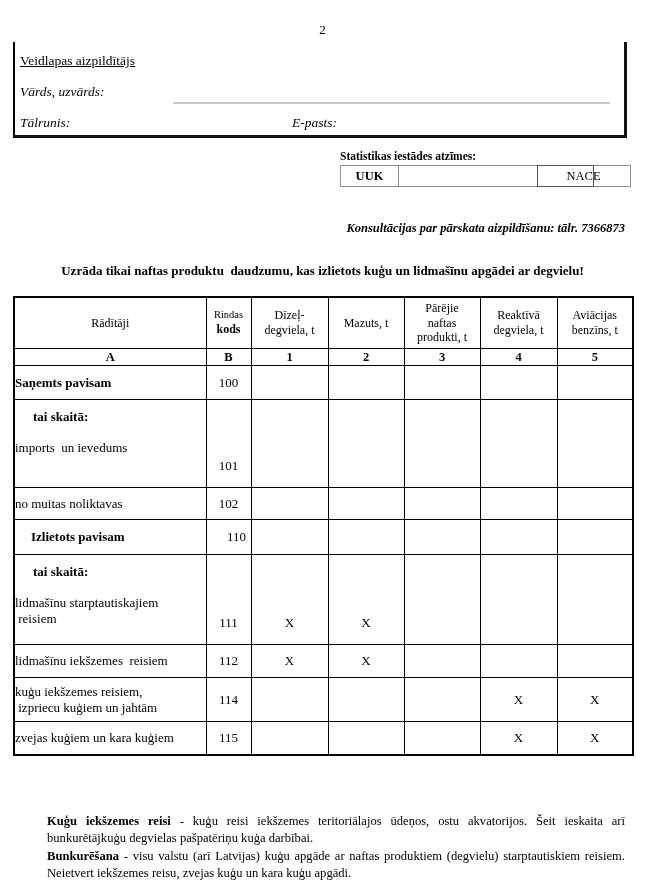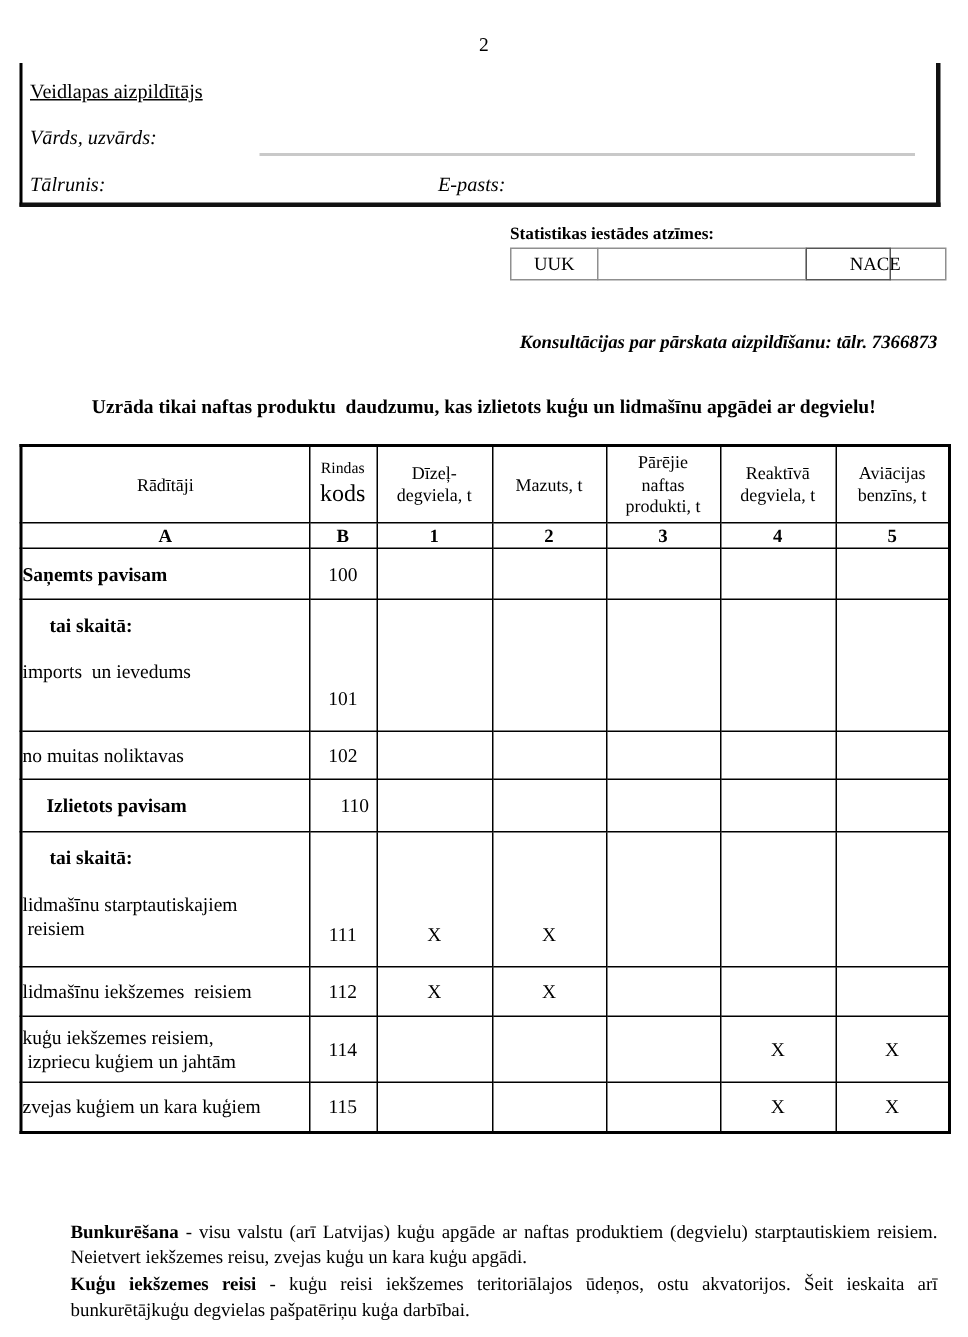--- a/index.html
+++ b/index.html
@@ -36,21 +36,21 @@
   .stat { position: absolute; left: 340px; top: 150px; }
   .stat-label { font-weight: bold; font-size: 11.5px; }
   .stat-row { display: flex; margin-top: 3px; }
   .stat-cell {
     box-sizing: border-box; height: 22px;
     border: 1px solid #8f8f8f;
     display: flex; align-items: center; justify-content: center;
     font-size: 12.5px; background: #fff;
   }
   .stat-cell + .stat-cell { margin-left: -1px; padding-left: 36px; }
-  .stat-cell.uuk   { width: 59px; }
+  .stat-cell.uuk   { width: 59px; font-weight: bold; }
   .stat-cell.v1    { width: 140px; }
   .stat-cell.nace  { width: 57px; border-color: #555; z-index: 1; }
   .stat-cell.v2    { width: 31px; }
 
   .consult {
     position: absolute; right: 20px; top: 221px;
     font-weight: bold; font-style: italic; font-size: 12.5px;
   }
 
   .tbl-title {
@@ -67,21 +67,21 @@
   }
   table.main td {
     border: 1.5px solid #000; padding: 0;
     font-size: 13px; overflow: hidden;
   }
   tr.hdr td {
     height: 50px; text-align: center; vertical-align: middle;
     font-size: 12px; line-height: 1.22; white-space: pre-line;
   }
   .rindas { display: block; font-size: 10.5px; }
-  .kods   { display: block; font-size: 16px; }
+  .kods   { display: block; font-size: 12px; font-weight: bold; }
   tr.ab td {
     height: 16px; text-align: center; font-weight: bold; font-size: 12.5px;
   }
   td.lbl {
     text-align: left; padding-left: 7px; padding-right: 4px;
     white-space: pre-wrap; line-height: 16px; vertical-align: middle;
   }
   td.lbl .bold { font-weight: bold; }
   td.code, td.c { text-align: center; font-size: 12.5px; vertical-align: middle; }
   td.c { font-size: 13.5px; }
@@ -249,15 +249,15 @@
       <td class="c"></td>
       <td class="c"></td>
       <td class="c"></td>
       <td class="c">X</td>
       <td class="c">X</td>
     </tr>
   </tbody>
 </table>
 
 <div class="footnotes">
+  <p><span class="term">Kuģu iekšzemes reisi</span><span> - kuģu reisi iekšzemes teritoriālajos ūdeņos, ostu akvatorijos. Šeit ieskaita arī bunkurētājkuģu degvielas pašpatēriņu kuģa darbībai.</span></p>
   <p><span class="term">Bunkurēšana</span><span> - visu valstu (arī Latvijas) kuģu apgāde ar naftas produktiem (degvielu) starptautiskiem reisiem. Neietvert iekšzemes reisu, zvejas kuģu un kara kuģu apgādi.</span></p>
-  <p><span class="term">Kuģu iekšzemes reisi</span><span> - kuģu reisi iekšzemes teritoriālajos ūdeņos, ostu akvatorijos. Šeit ieskaita arī bunkurētājkuģu degvielas pašpatēriņu kuģa darbībai.</span></p>
 </div>
 
 </body></html>

